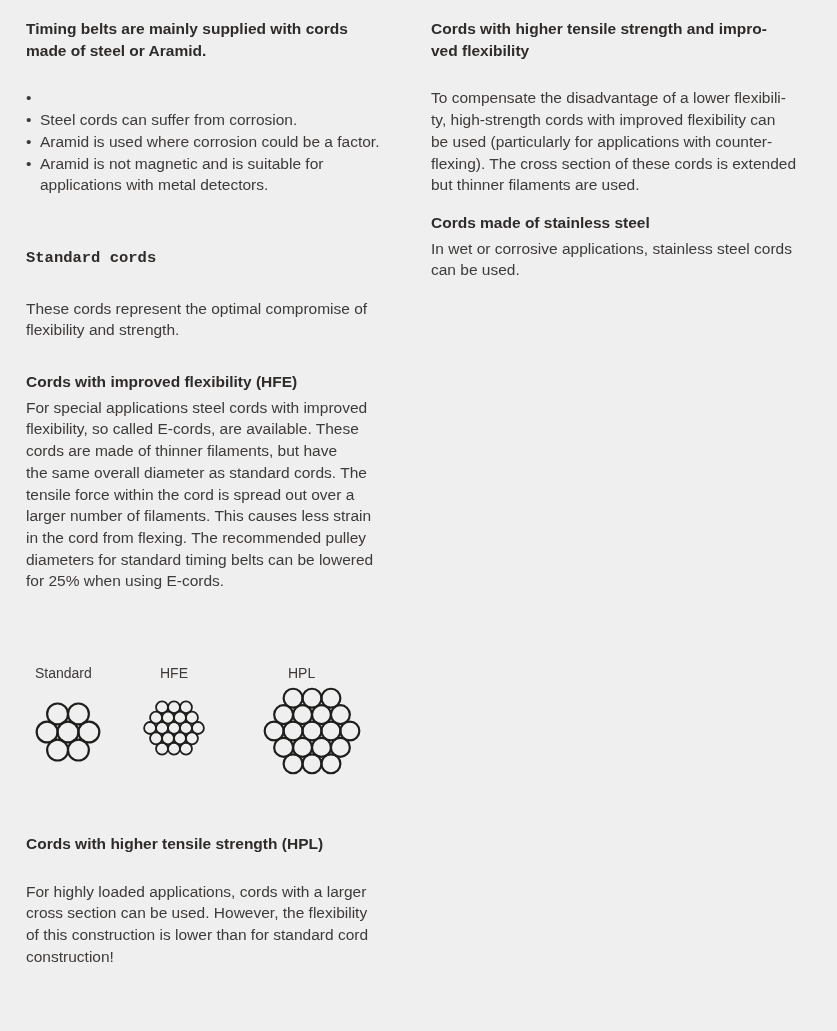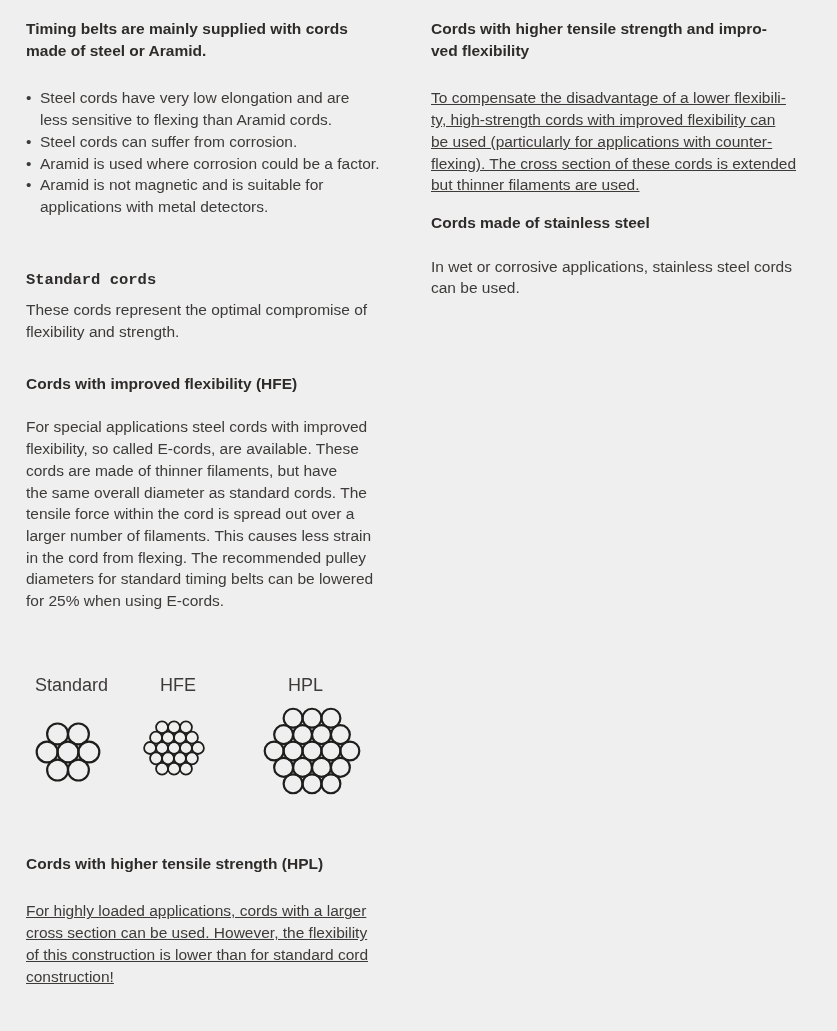--- a/index.html
+++ b/index.html
@@ -38,32 +38,32 @@
     padding:0;
     font-size:15.5px;
     line-height:21.7px;
   }
   ul.bullets li{display:flex;}
   ul.bullets .marker{flex:0 0 14px;}
   ul.bullets .li-text{white-space:pre;}
   .mt-head-big{margin-top:52px;font-family:Liberation Mono, monospace;}
   .mt-head{margin-top:30px;}
   .mt-head-sm{margin-top:16px;}
-  .mt-para{margin-top:22px;}
-  .mt-para-sm{margin-top:8px;}
-  .mt-para-lg{margin-top:26px;text-decoration:underline;}
+  .mt-para{margin-top:4px;}
+  .mt-para-sm{margin-top:28px;}
+  .mt-para-lg{margin-top:26px;}
   .mt-head-diag{margin-top:36px;}
   .diagram{
     position:relative;
     height:150px;
     margin-top:55px;
   }
   .diag-label{
-    position:absolute;top:8px;
-    font-size:18px;line-height:21.7px;
+    position:absolute;top:16px;
+    font-size:14px;line-height:21.7px;
   }
   .diag-svg{
     position:absolute;
     transform:translate(-50%,-50%);
     line-height:0;
   }
   #diag-label-0{left:9px;}
   #diag-label-1{left:134px;}
   #diag-label-2{left:262px;}
   #diag-svg-0{left:42px;top:85px;}
@@ -76,22 +76,20 @@
 <div class="page">
 
   <div class="col-left">
 
     <h3 class="heading">Timing belts are mainly supplied with cords
 made of steel or Aramid.</h3>
 
     <ul class="bullets">
       <li>
         <span class="marker">•</span>
-        <span class="li-text">Steel cords have very low elongation and are
-less sensitive to flexing than Aramid cords.</span>
       </li>
       <li>
         <span class="marker">•</span>
         <span class="li-text">Steel cords can suffer from corrosion.</span>
       </li>
       <li>
         <span class="marker">•</span>
         <span class="li-text">Aramid is used where corrosion could be a factor.</span>
       </li>
       <li>

